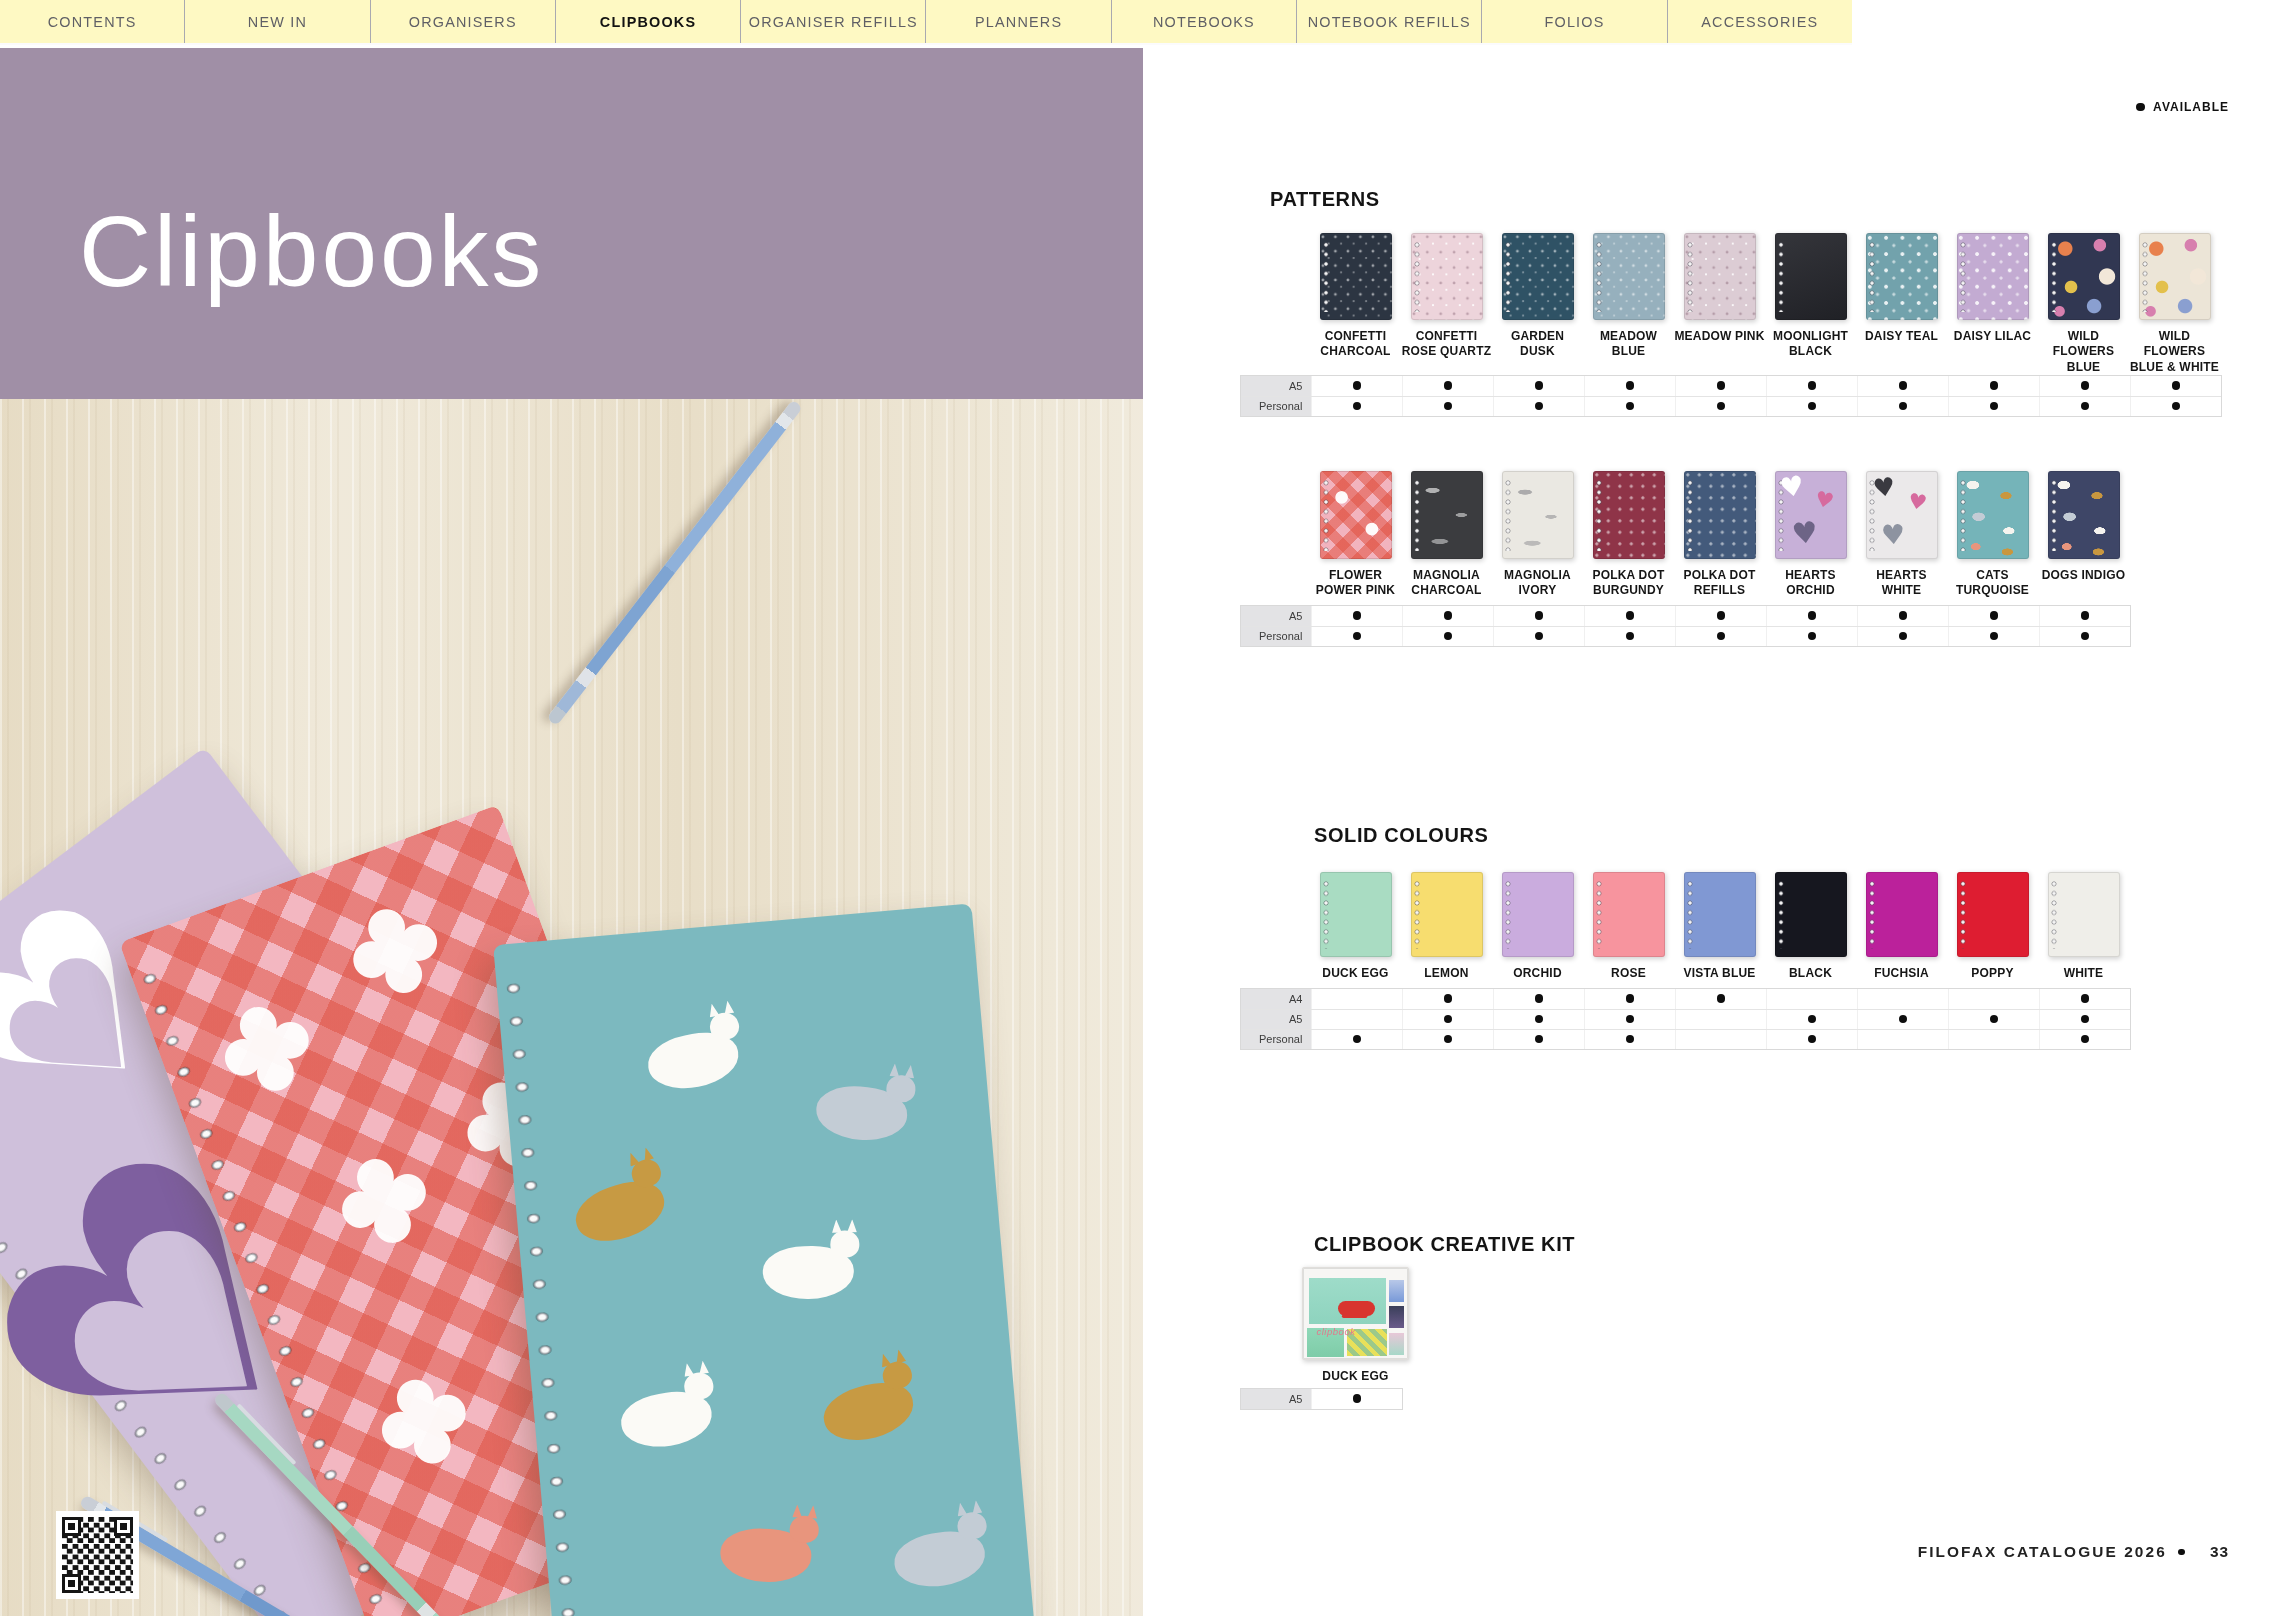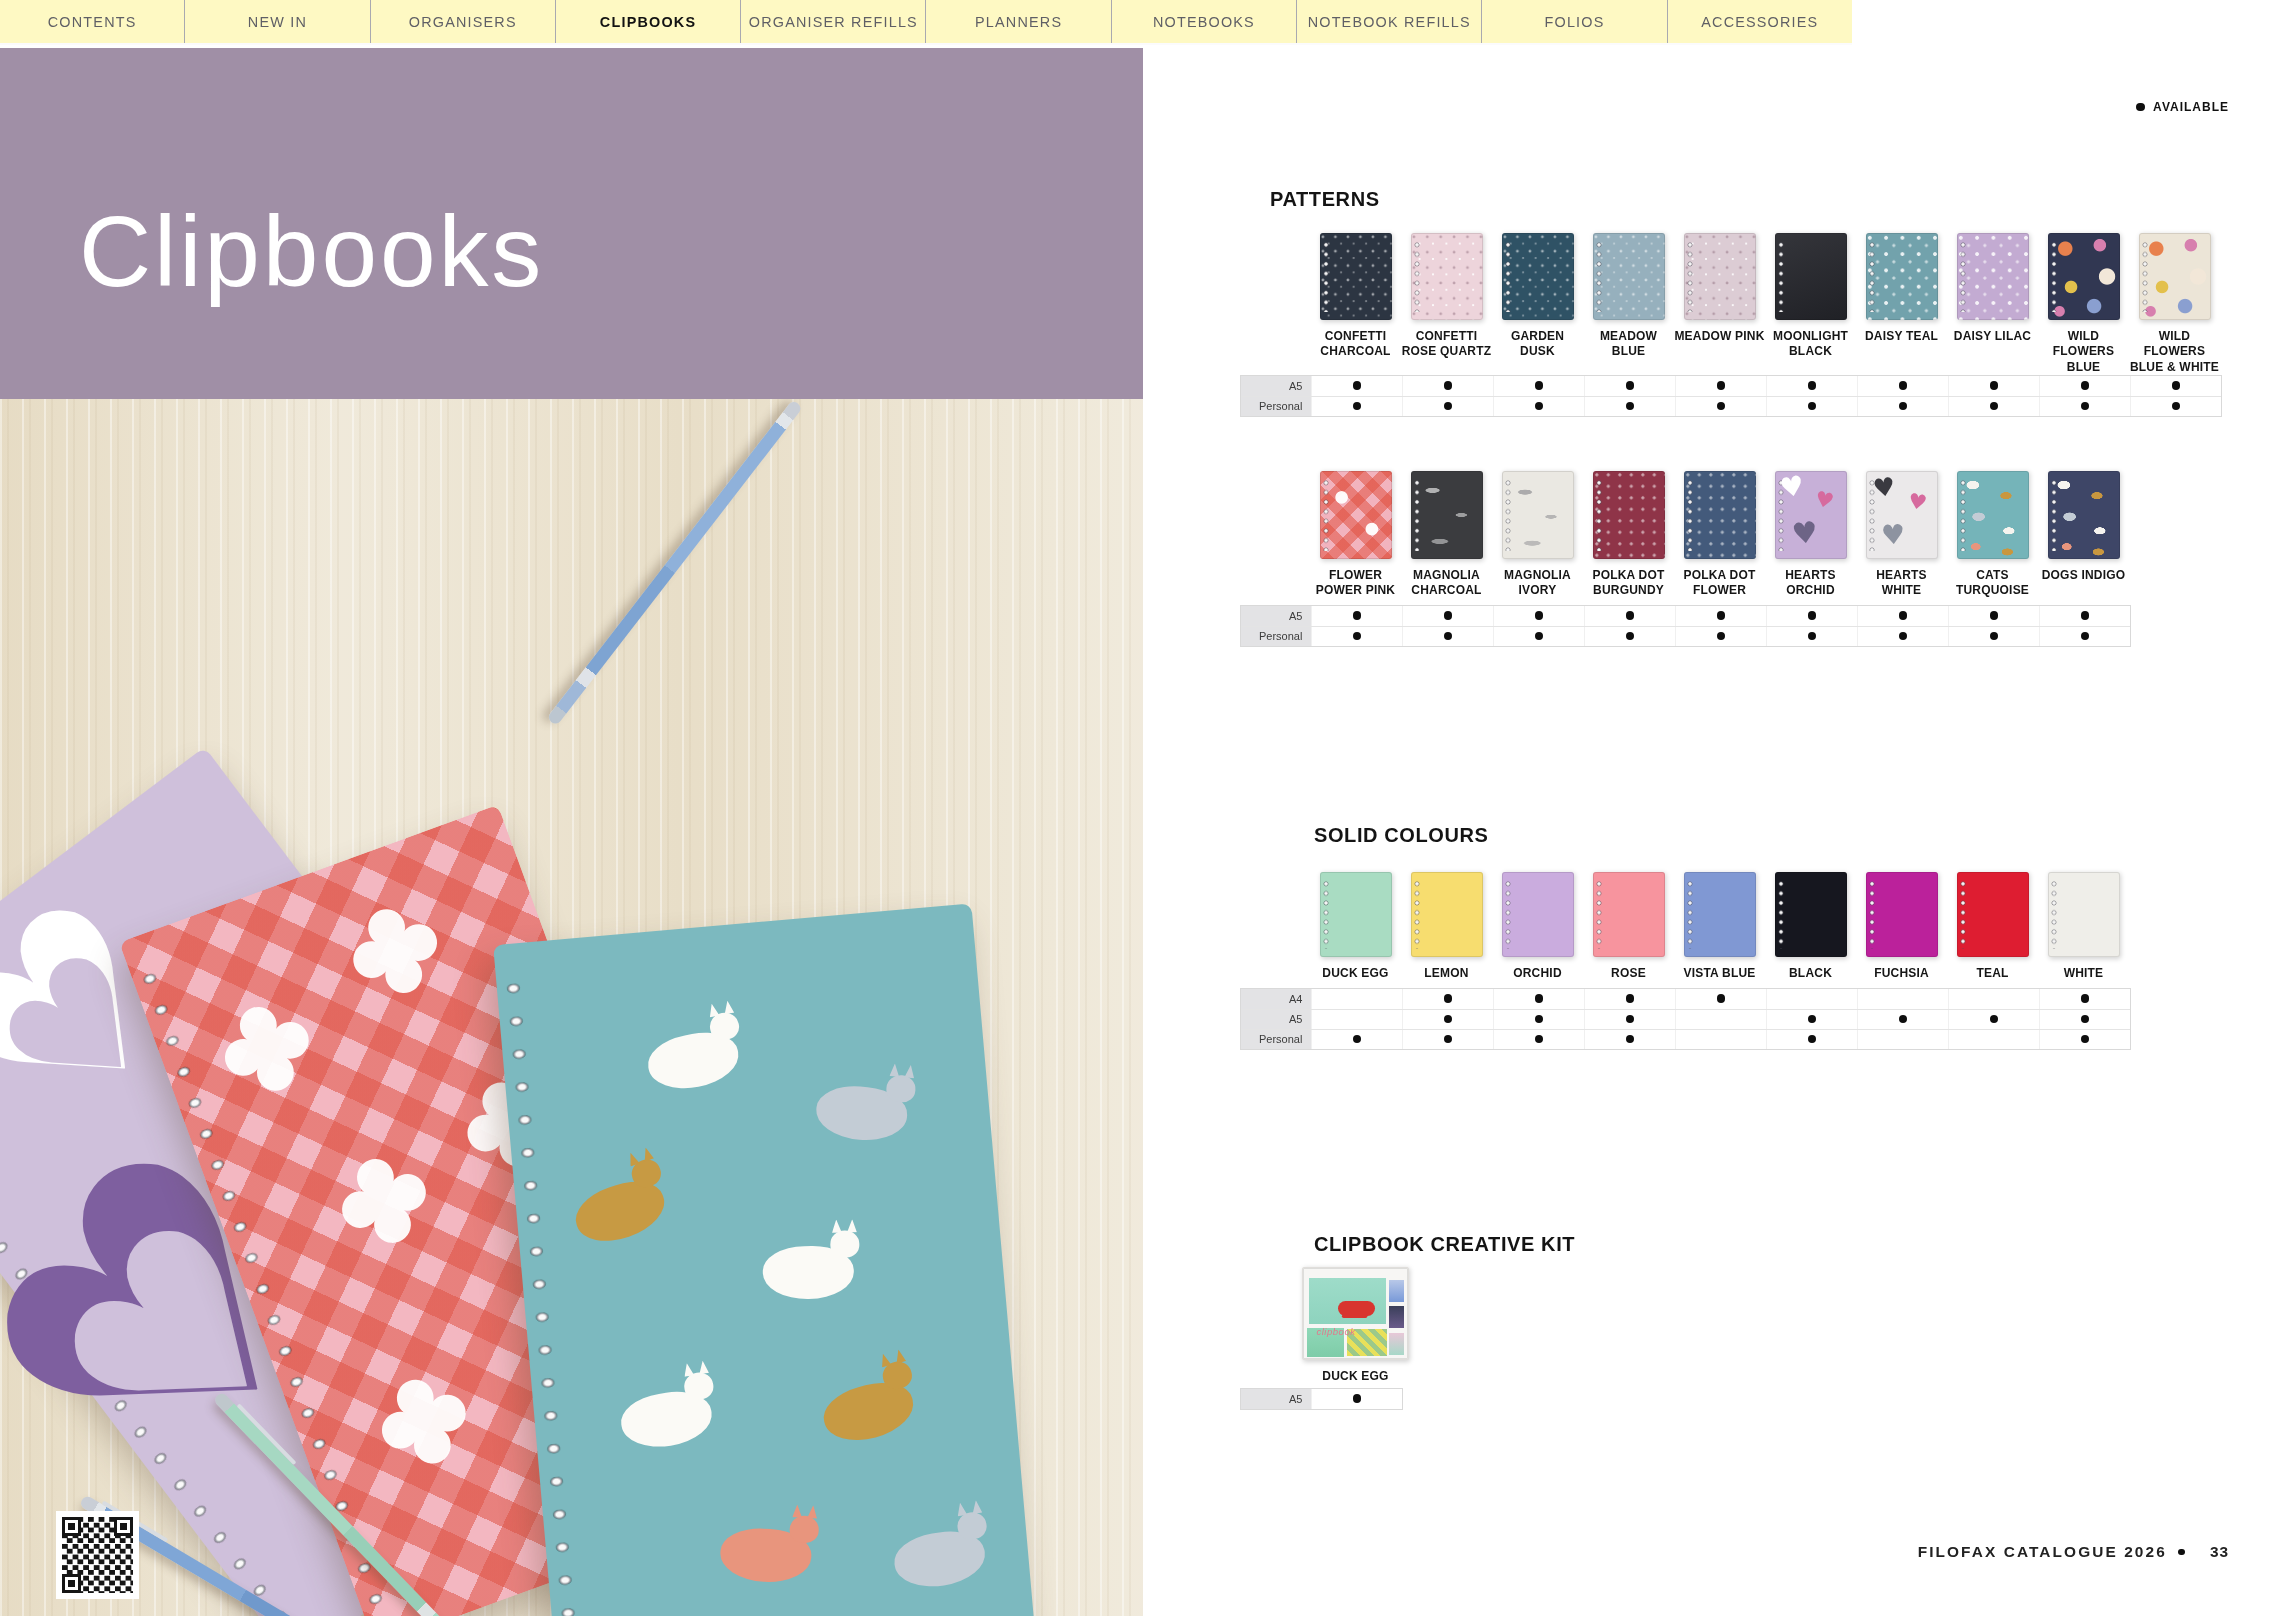--- a/index.html
+++ b/index.html
@@ -390,21 +390,21 @@
         <div class="pcell">
           <div class="pname">MAGNOLIA CHARCOAL</div>
         </div>
         <div class="pcell">
           <div class="pname">MAGNOLIA IVORY</div>
         </div>
         <div class="pcell">
           <div class="pname">POLKA DOT BURGUNDY</div>
         </div>
         <div class="pcell">
-          <div class="pname">POLKA DOT FLOWER</div>
+          <div class="pname">POLKA DOT REFILLS</div>
         </div>
         <div class="pcell">
           <div class="pname">HEARTS ORCHID</div>
         </div>
         <div class="pcell">
           <div class="pname">HEARTS WHITE</div>
         </div>
         <div class="pcell">
           <div class="pname">CATS TURQUOISE</div>
         </div>
@@ -523,21 +523,21 @@
         <div class="pcell">
           <div class="pname">VISTA BLUE</div>
         </div>
         <div class="pcell">
           <div class="pname">BLACK</div>
         </div>
         <div class="pcell">
           <div class="pname">FUCHSIA</div>
         </div>
         <div class="pcell">
-          <div class="pname">TEAL</div>
+          <div class="pname">POPPY</div>
         </div>
         <div class="pcell">
           <div class="pname">WHITE</div>
         </div>
       </div>
       <div class="avtable">
         <div class="avrow">
           <div class="avlabel">A4</div>
           <div class="avcell"></div>
           <div class="avcell">

